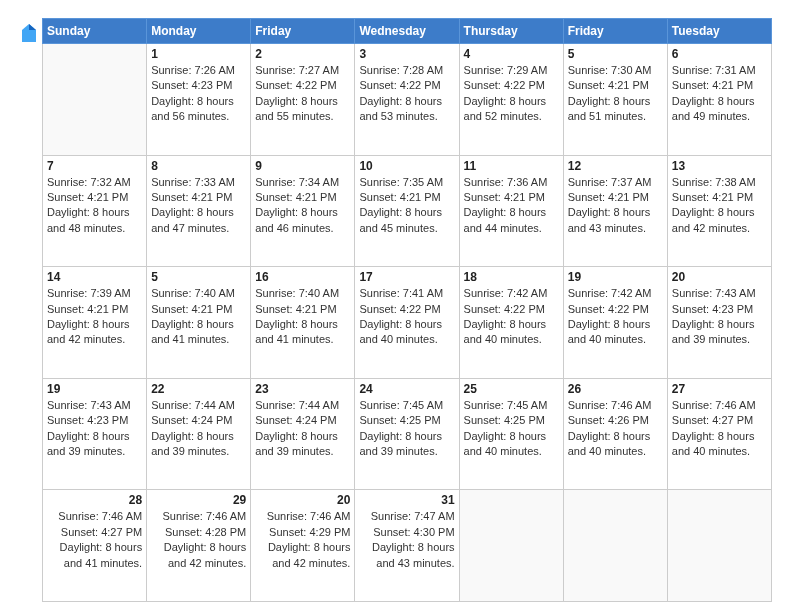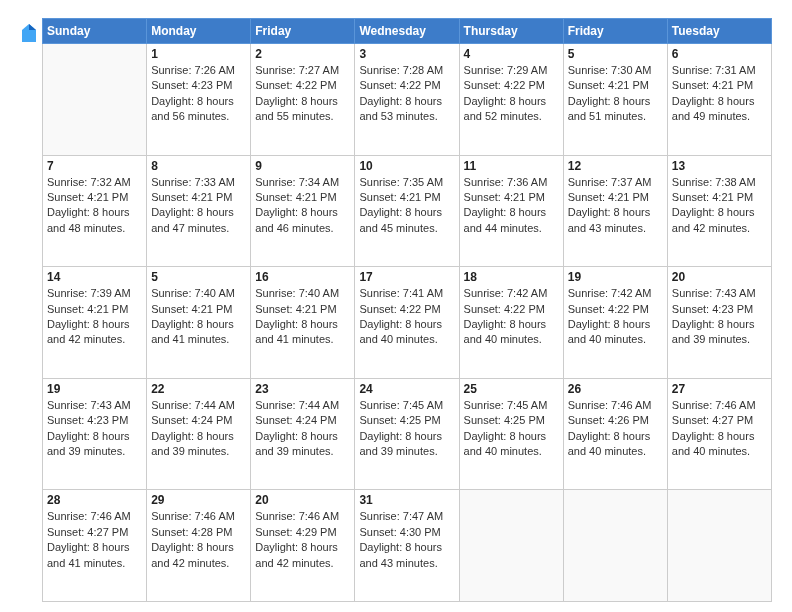--- a/index.html
+++ b/index.html
@@ -88,20 +88,21 @@
       color: #222;
       margin-bottom: 2px;
     }
     .day-info {
       font-size: 11px;
       color: #333;
       line-height: 1.4;
     }
     .last-row td {
       height: 68px;
+      text-align: right;
     }
   </style>
 </head>
 <body>
 
 <div class="page">
   <div class="header">
     <div class="logo">
       <svg class="logo-icon" viewBox="0 0 18 22">
         <polygon points="9,2 16,8 16,20 2,20 2,8" fill="#2196F3" opacity="0.85"></polygon>

